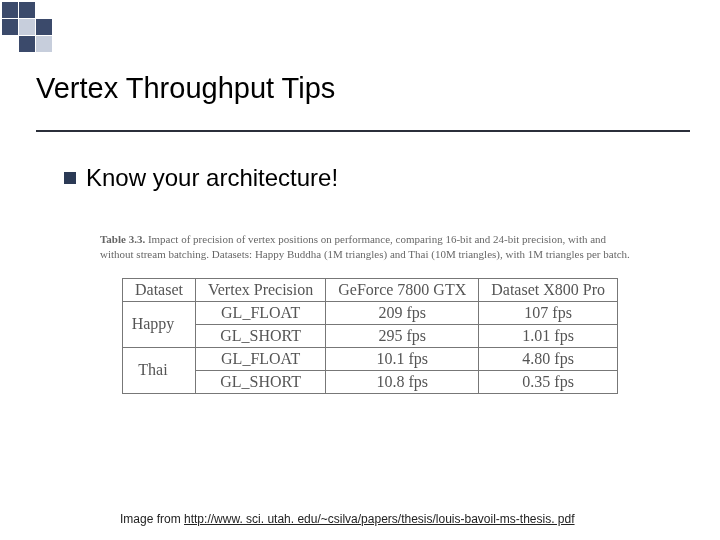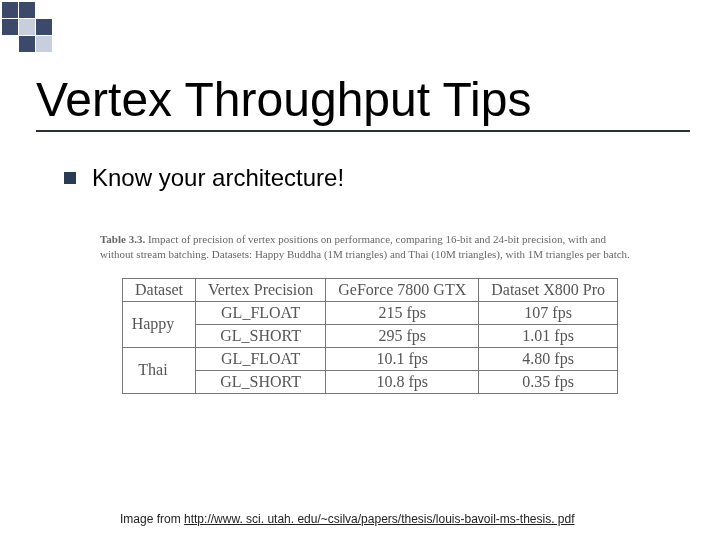--- a/index.html
+++ b/index.html
@@ -36,38 +36,38 @@
   .corner-deco .sq.light {
     background: #c7cedc;
   }
   .corner-deco .sq.empty {
     background: transparent;
   }
   .title {
     position: absolute;
     top: 72px;
     left: 36px;
-    font-size: 48px;
+    font-size: 29px;
     font-weight: 400;
   }
   .title-rule {
     position: absolute;
     top: 130px;
     left: 36px;
     right: 30px;
     height: 2px;
     background: #2b2f3a;
   }
   .bullet-row {
     position: absolute;
     top: 164px;
     left: 64px;
     display: flex;
     align-items: center;
-    gap: 16px;
+    gap: 10px;
   }
   .bullet-square {
     width: 12px;
     height: 12px;
     background: #2b3a55;
   }
   .bullet-text {
     font-size: 24px;
   }
   .figure {
@@ -160,21 +160,21 @@
           <th>Dataset</th>
           <th>Vertex Precision</th>
           <th>GeForce 7800 GTX</th>
           <th>Dataset X800 Pro</th>
         </tr>
       </thead>
       <tbody>
         <tr>
           <td class="ds" rowspan="2">Happy</td>
           <td>GL_FLOAT</td>
-          <td>215 fps</td>
+          <td>209 fps</td>
           <td>107 fps</td>
         </tr>
         <tr>
           <td>GL_SHORT</td>
           <td>295 fps</td>
           <td>1.01 fps</td>
         </tr>
         <tr>
           <td class="ds" rowspan="2">Thai</td>
           <td>GL_FLOAT</td>

